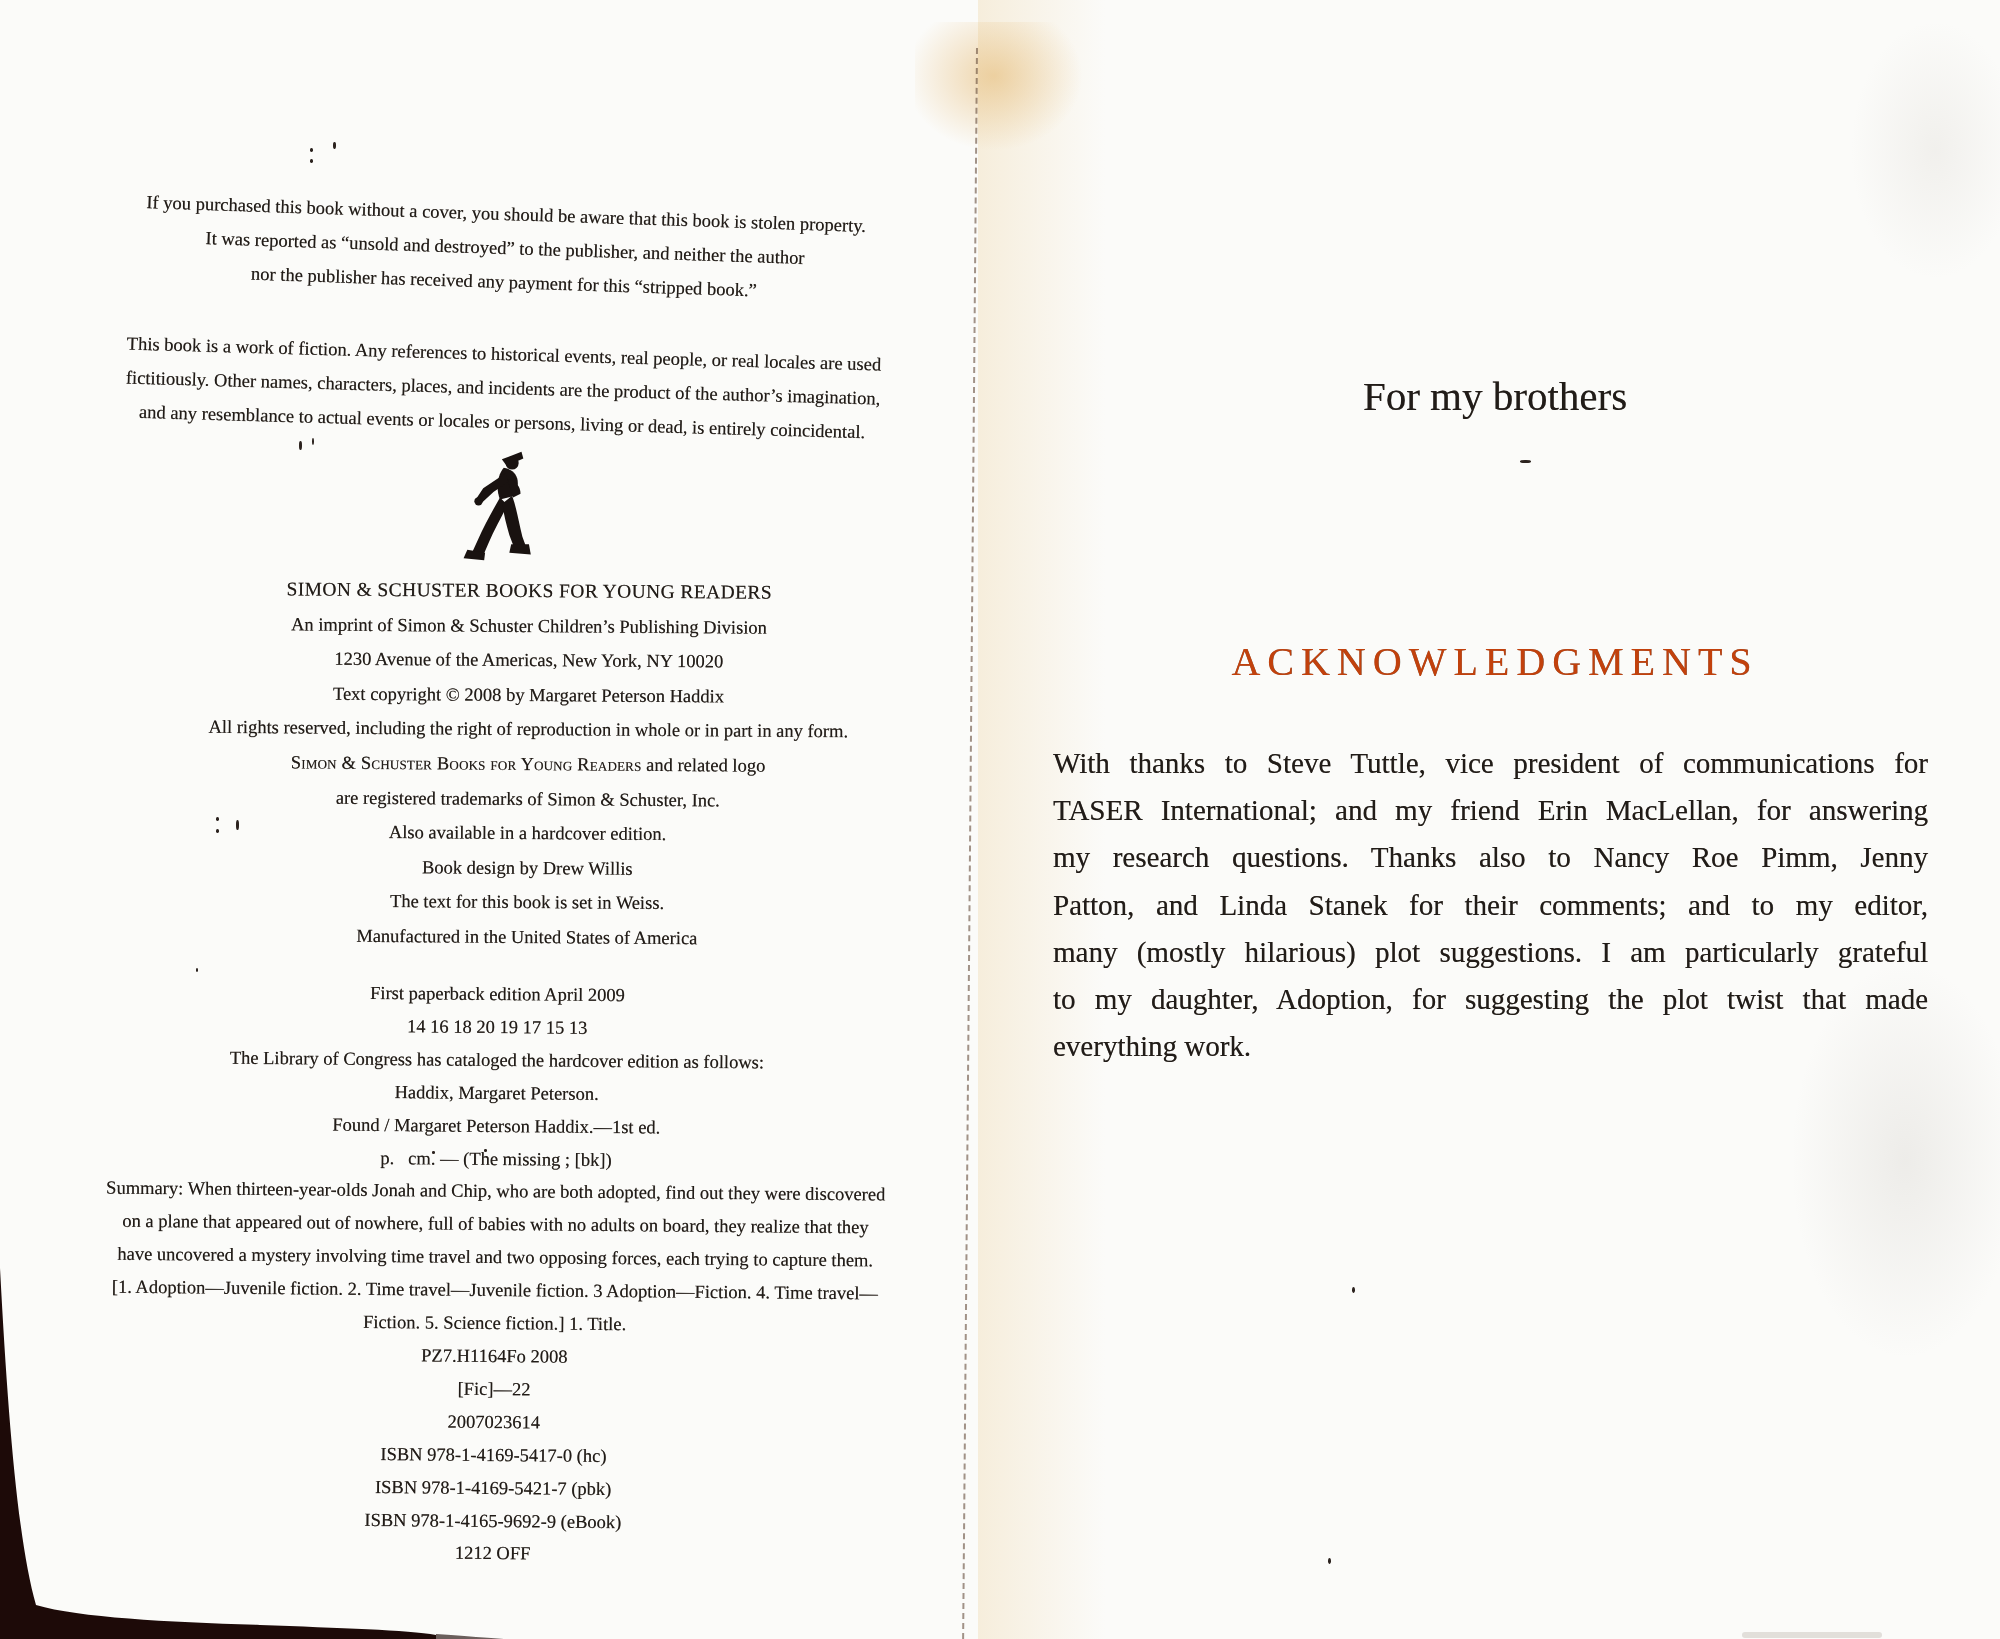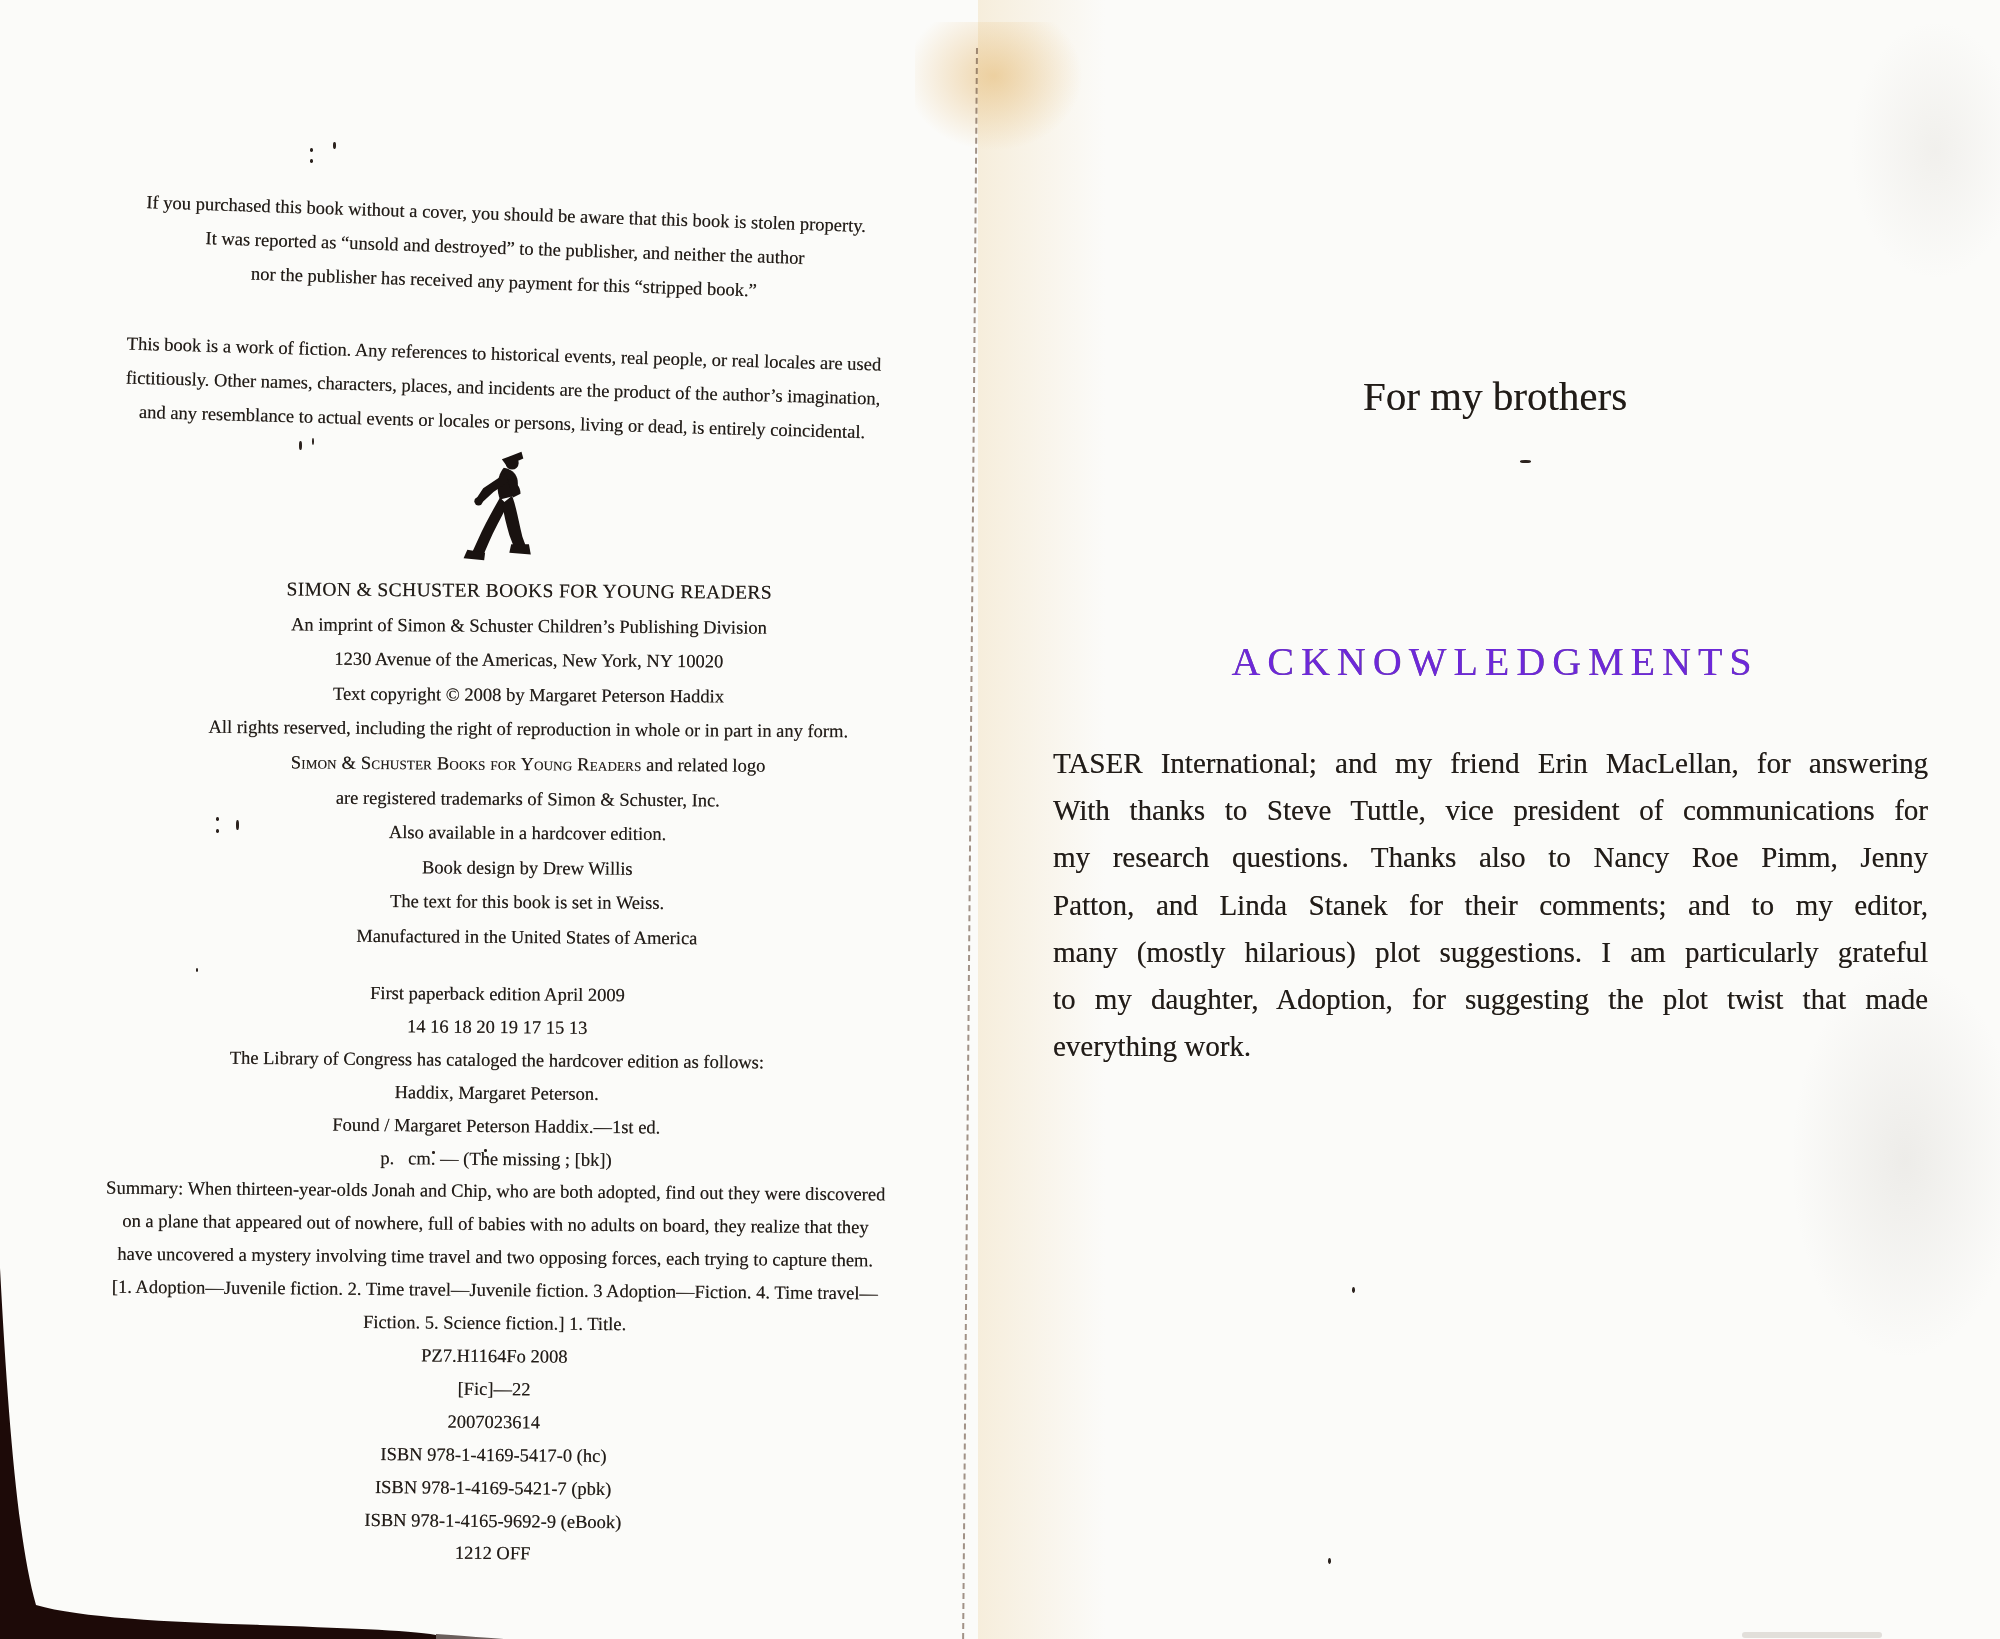--- a/index.html
+++ b/index.html
@@ -17,21 +17,21 @@
   #noticeA{left:45px;top:197px;width:920px;font-size:18.5px;line-height:34px;transform:rotate(1.9deg);}
   #noticeB{left:28px;top:337px;width:950px;font-size:18.5px;line-height:34px;transform:rotate(1.6deg);}
   #imprint{left:68px;top:574px;width:920px;font-size:18.5px;line-height:34.6px;transform:rotate(0.4deg);}
   #catalog{left:20px;top:978px;width:950px;font-size:18.5px;line-height:32.9px;transform:rotate(0.5deg);}
   .caps{font-size:19.5px;letter-spacing:0.4px;}
   .smallcaps{font-variant:small-caps;letter-spacing:0.2px;}
   #logo{position:absolute;left:452px;top:450px;width:96px;height:112px;}
 
   
   #dedication{left:1150px;top:372px;width:690px;font-size:41px;}
-  #ack-heading{left:1060px;top:638px;width:870px;font-size:40px;letter-spacing:7px;color:#6d28d9;}
+  #ack-heading{left:1060px;top:638px;width:870px;font-size:40px;letter-spacing:7px;color:#c2410c;}
   #ack-body{left:1053px;top:740px;width:875px;font-size:29px;text-align:left;}
   .ack-line{height:47.2px;line-height:47.2px;text-align:justify;text-align-last:justify;white-space:nowrap;}
   .ack-line.last{text-align-last:left;}
 
   
   #gutter-tint{position:absolute;left:978px;top:0;width:150px;height:1639px;
     background:linear-gradient(to right,rgba(240,221,184,0.45),rgba(240,221,184,0) 85%);}
   #gutter-smudge{position:absolute;left:915px;top:22px;width:175px;height:135px;
     background:radial-gradient(ellipse at 45% 40%,rgba(228,182,108,0.55),rgba(228,182,108,0) 65%);}
   #gutter-line{position:absolute;left:976px;top:48px;height:1591px;width:0;
@@ -121,22 +121,22 @@
     </div>
   </div>
 
   <div>
 
     <div id="dedication" class="block txt">For my brothers</div>
 
     <div id="ack-heading" class="block txt">ACKNOWLEDGMENTS</div>
 
     <div id="ack-body" class="block txt">
+      <div class="ack-line">With thanks to Steve Tuttle, vice president of communications for</div>
       <div class="ack-line">TASER International; and my friend Erin MacLellan, for answering</div>
-      <div class="ack-line">With thanks to Steve Tuttle, vice president of communications for</div>
       <div class="ack-line">my research questions. Thanks also to Nancy Roe Pimm, Jenny</div>
       <div class="ack-line">Patton, and Linda Stanek for their comments; and to my editor,</div>
       <div class="ack-line">many (mostly hilarious) plot suggestions. I am particularly grateful</div>
       <div class="ack-line">to my daughter, Adoption, for suggesting the plot twist that made</div>
       <div class="ack-line last">everything work.</div>
     </div>
   </div>
 
   <svg id="corner-shadow" width="2000" height="1639" viewBox="0 0 2000 1639">
     <path d="M0,1268 C8,1420 18,1542 36,1605 C80,1618 170,1622 260,1625 C340,1628 408,1630 436,1635 L436,1639 L0,1639 Z" fill="#1d0a08"></path>

